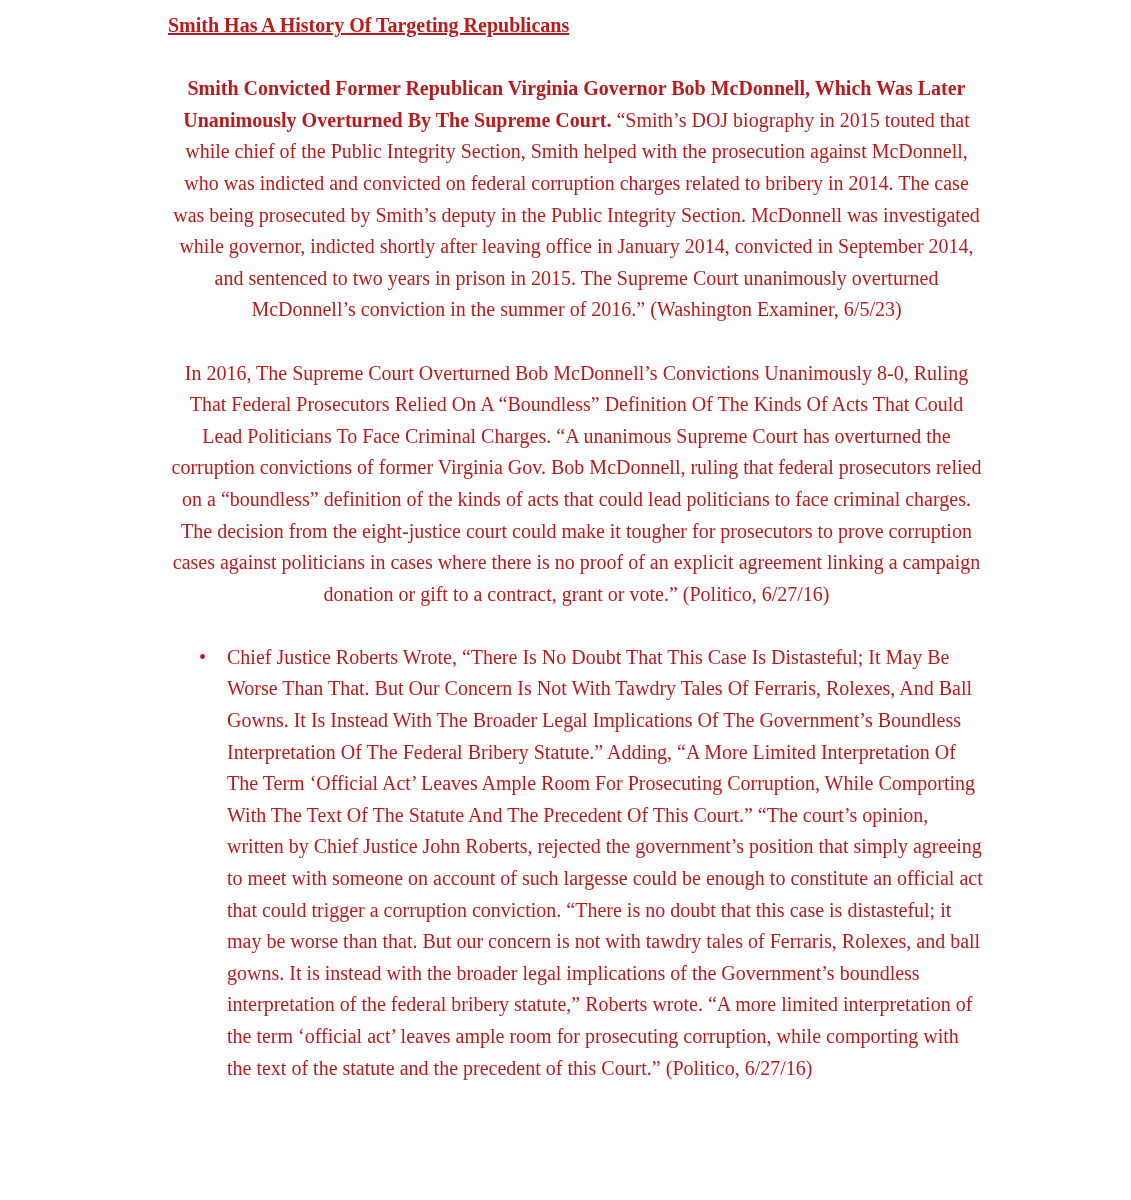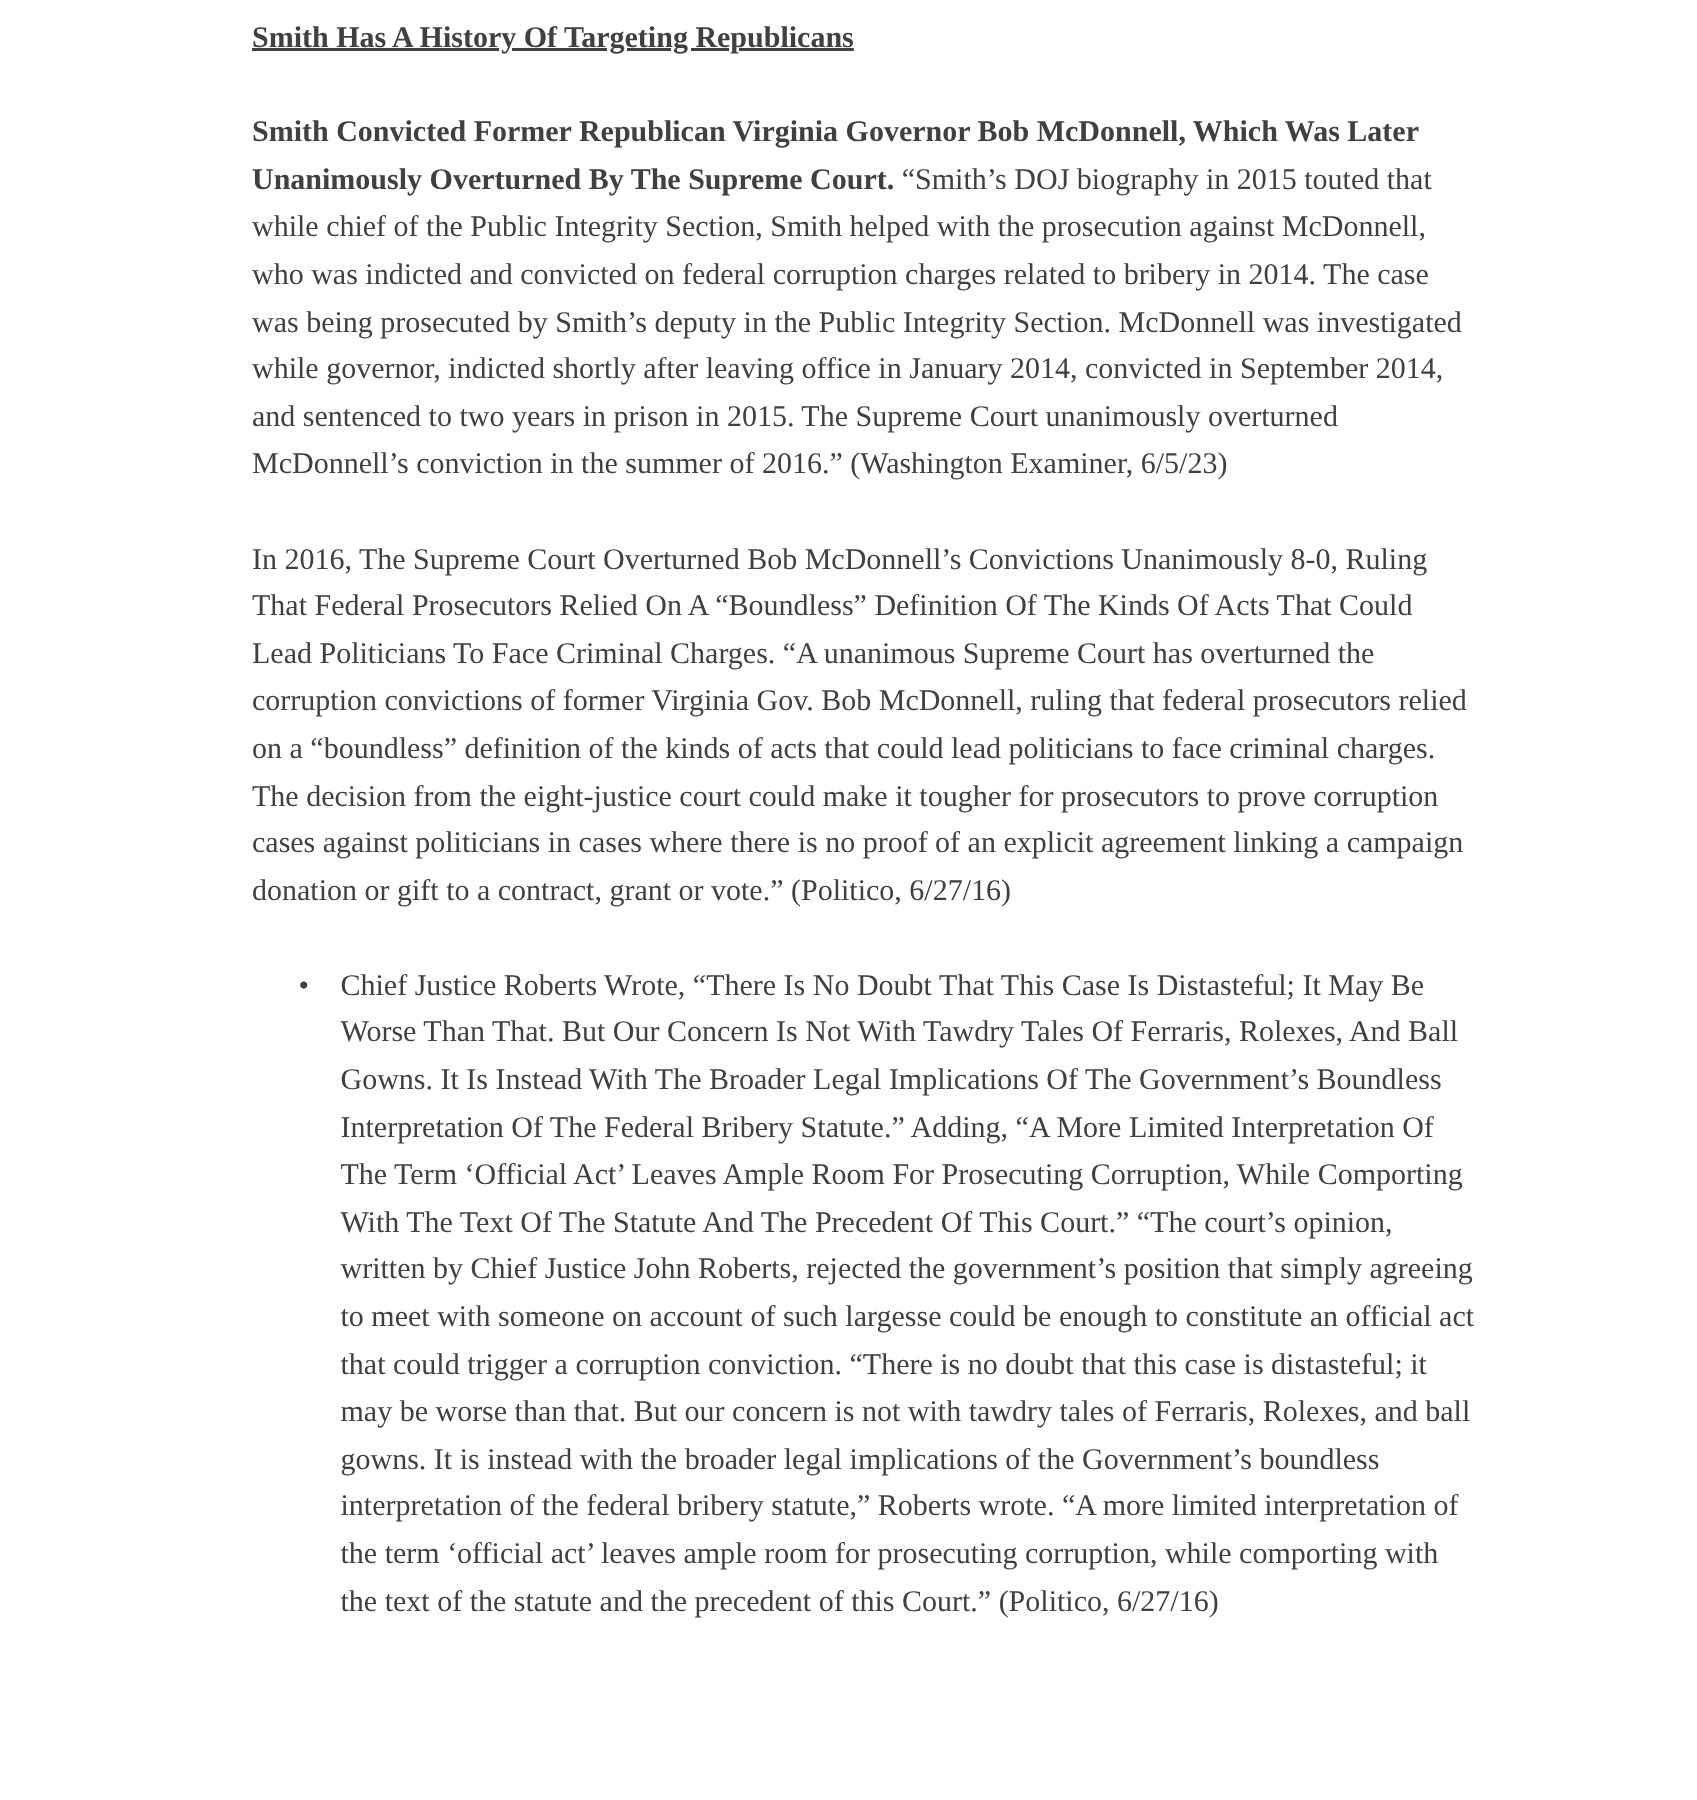--- a/index.html
+++ b/index.html
@@ -7,39 +7,39 @@
     padding: 0;
     background: #ffffff;
   }
   .page {
     position: relative;
     width: 1131px;
     height: 1200px;
     background: #ffffff;
     overflow: hidden;
     box-sizing: border-box;
-    color: #404040;
+    color: #b91c1c;
     font-family: "Liberation Serif", "DejaVu Serif", serif;
     font-size: 20px;
     line-height: 31.6px;
   }
   .content {
     box-sizing: border-box;
     padding: 10px 146px 0 168px;
   }
   .doc-heading {
     margin: 0 0 31.6px 0;
     font-size: 20px;
     font-weight: bold;
     text-decoration: underline;
     line-height: 31.6px;
   }
   .para {
     margin: 0 0 31.6px 0;
-    text-align: left;
+    text-align: center;
   }
   .para .lead {
     font-weight: bold;
   }
   ul.bullet-list {
     list-style: none;
     margin: 20px 0 0 0;
     padding: 0;
   }
   ul.bullet-list li {

